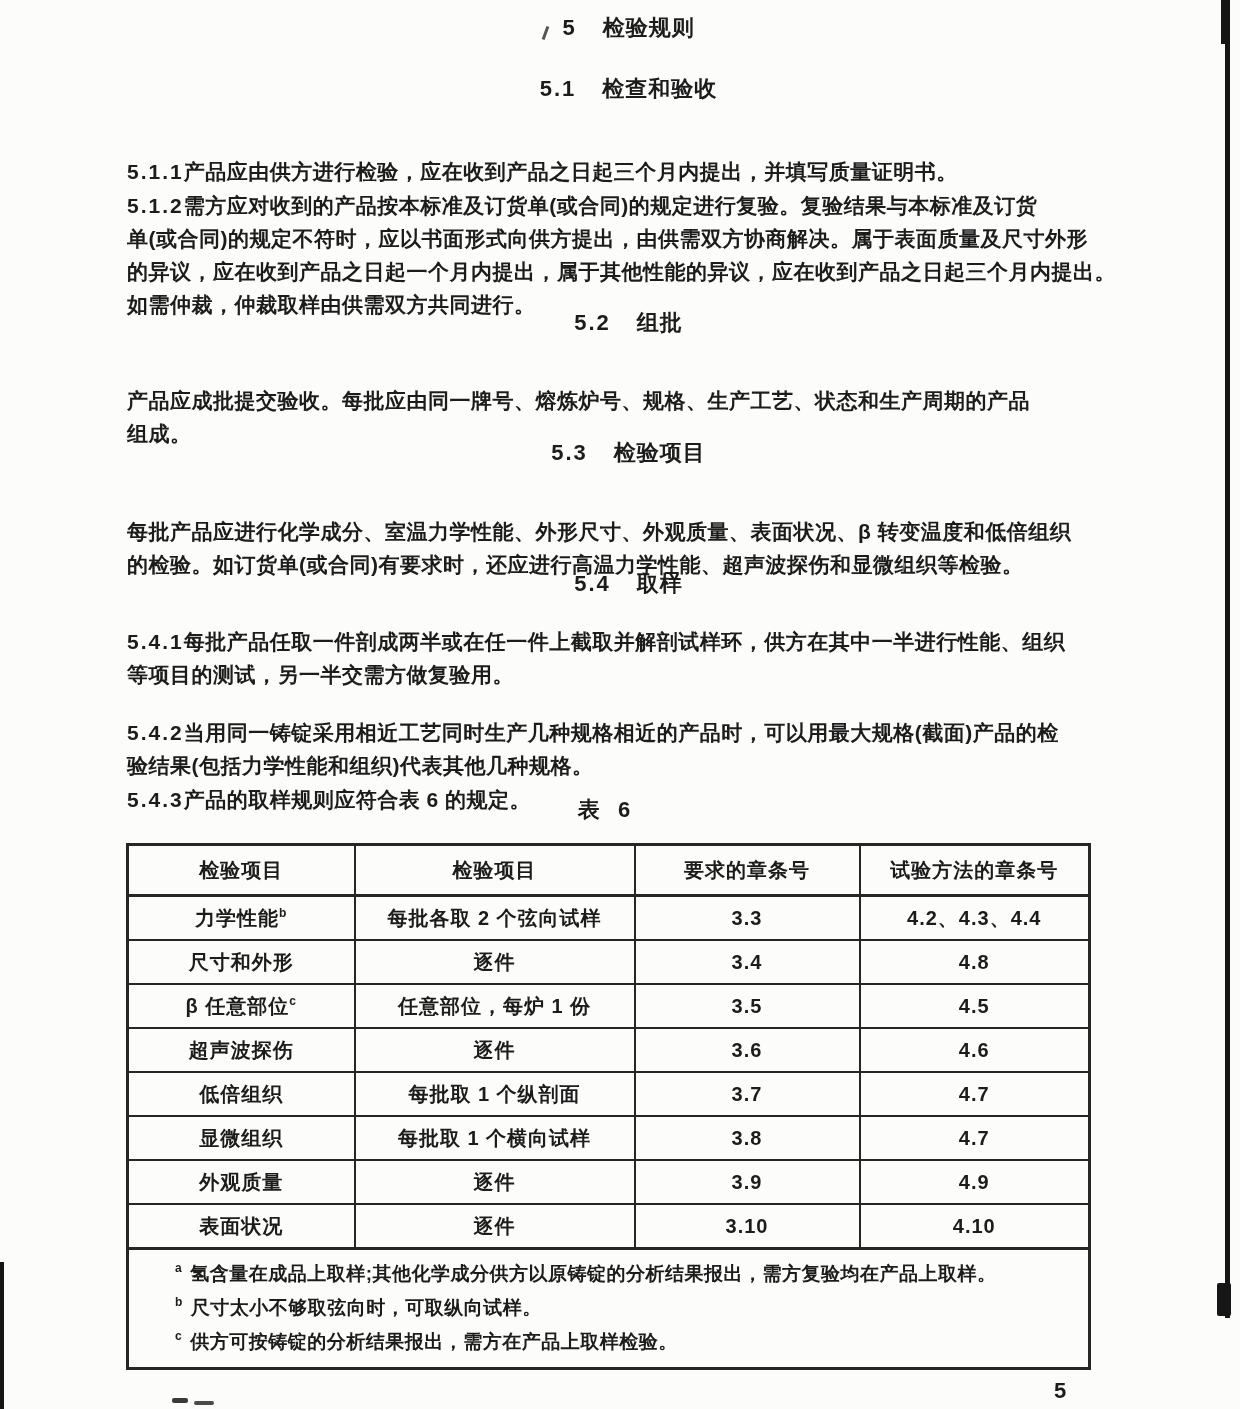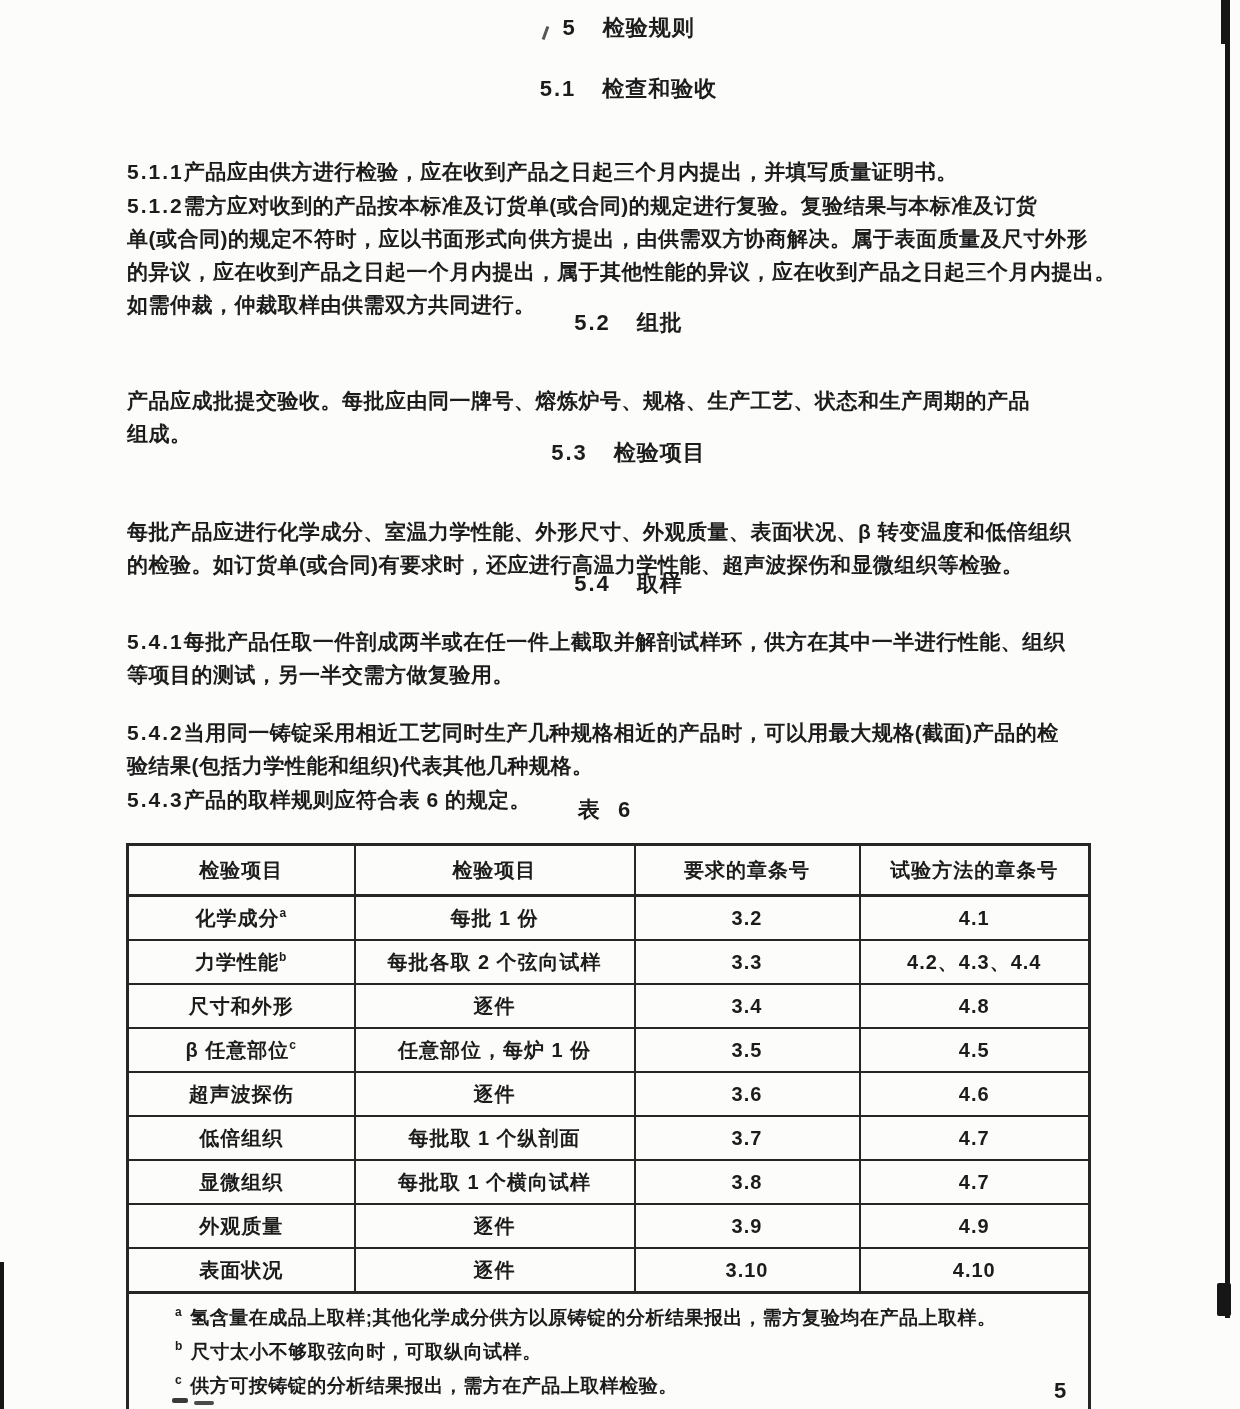--- a/index.html
+++ b/index.html
@@ -112,26 +112,20 @@
           <col style="width:230px">
       </colgroup>
       <tbody>
           <tr>
         <th>检验项目</th>
         <th>检验项目</th>
         <th>要求的章条号</th>
         <th>试验方法的章条号</th>
       </tr>
       <tr>
-        <td><span>化学成分</span><sup>a</sup></td>
-        <td>每批 1 份</td>
-        <td>3.2</td>
-        <td>4.1</td>
-      </tr>
-      <tr>
         <td><span>力学性能</span><sup>b</sup></td>
         <td>每批各取 2 个弦向试样</td>
         <td>3.3</td>
         <td>4.2、4.3、4.4</td>
       </tr>
       <tr>
         <td><span>尺寸和外形</span><sup></sup></td>
         <td>逐件</td>
         <td>3.4</td>
         <td>4.8</td>

